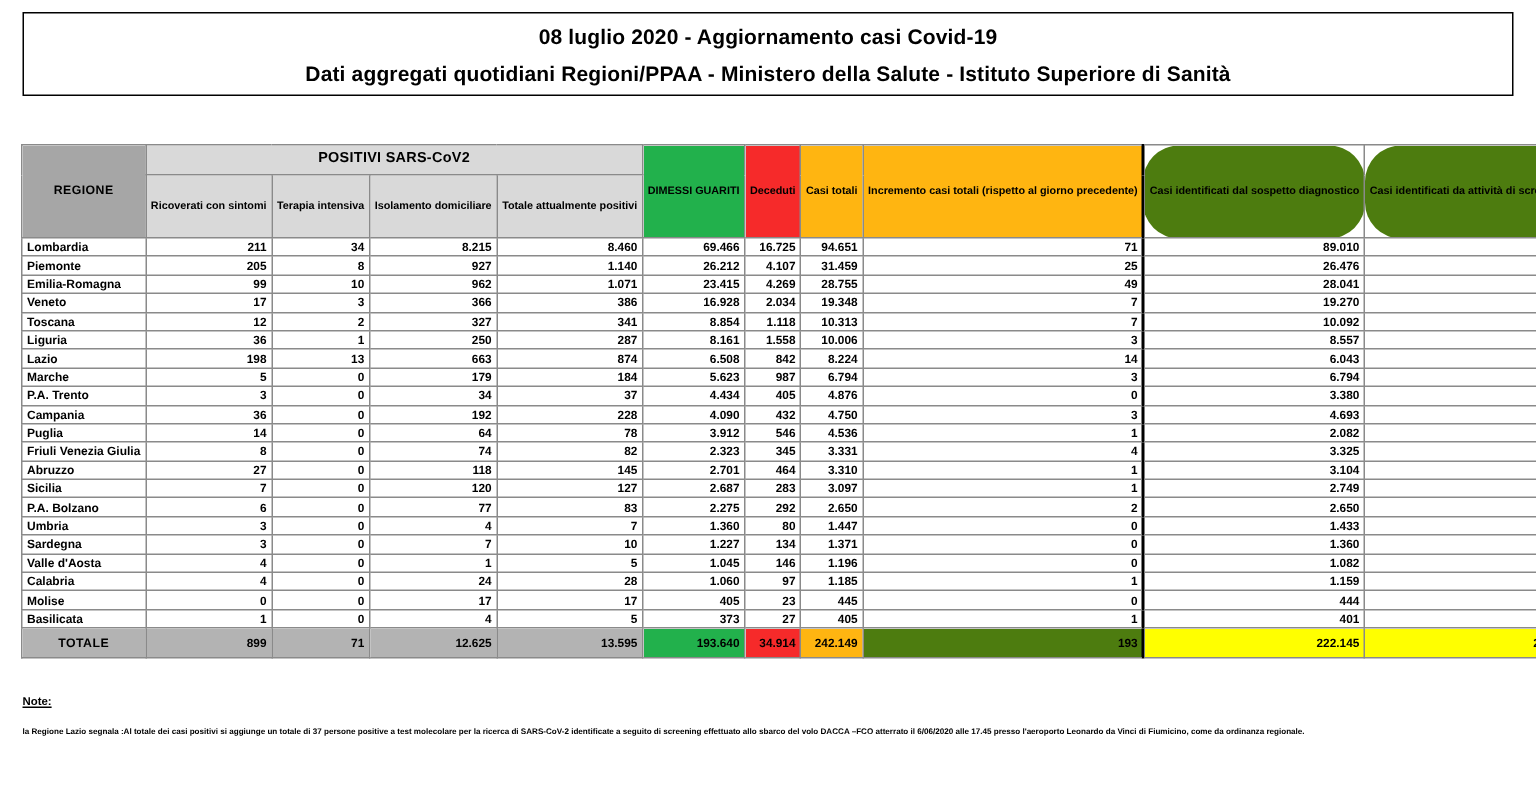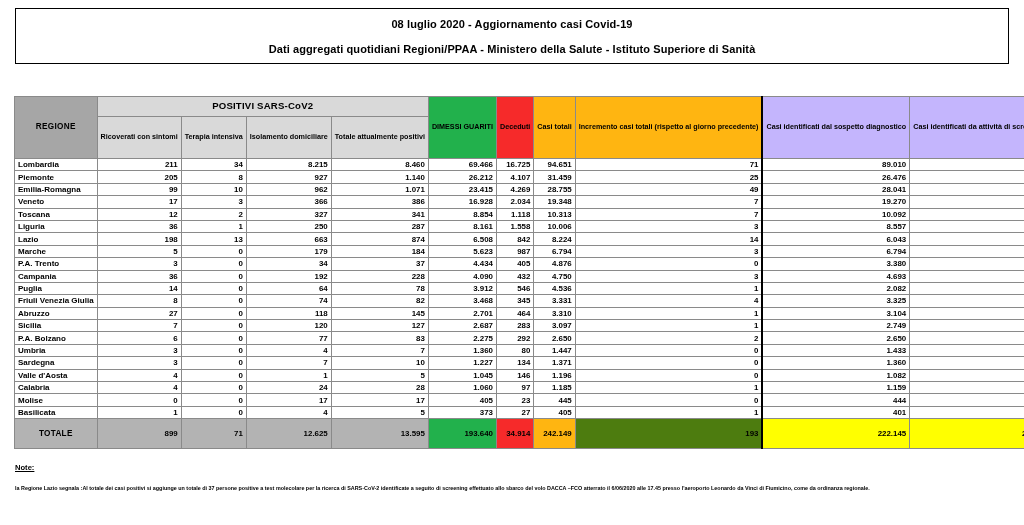--- a/index.html
+++ b/index.html
@@ -23,21 +23,21 @@
     width: 994px;
     height: 56px;
     border: 1px solid #000000;
     box-sizing: border-box;
     display: flex;
     flex-direction: column;
     align-items: center;
     justify-content: center;
   }
   .title-line {
-    font-size: 11px;
+    font-size: 14px;
     font-weight: bold;
     letter-spacing: 0.1px;
     line-height: 14px;
   }
   .title-line.first { margin-bottom: 11px; }
 
   
   #data-table {
     position: absolute;
     left: 14px;
@@ -72,41 +72,41 @@
   .hdr-region {
     font-size: 8.2px;
     letter-spacing: 0.3px;
     background: #a6a6a6;
   }
   .hdr-pos { background: #d9d9d9; }
   .hdr-dim { background: #22b14c; }
   .hdr-dec { background: #f62a2a; }
   .hdr-casi { background: #ffb511; }
   .hdr-incr { background: #ffb511; }
-  .hdr-yellow { background: #c4b5fd; }
+  .hdr-yellow { background: #4d7c0f; border-radius: 24px; }
 
   
   .c-region {
     text-align: left;
     background: #ffffff;
     font-size: 8px;
     padding-left: 3px;
     margin-top: 16px;
   }
   .c-num {
     text-align: right;
     background: #ffffff;
     padding-right: 3px;
     font-size: 7.9px;
   }
   tbody tr { height: 12.4px; }
 
   
   .tot td {
-    height: 30px;
+    height: 20px;
     border: 1px solid #000000;
   }
   .t-grey { background: #b3b3b3; margin-top: 16px; }
   .t-label {
     background: #b3b3b3;
     text-align: center;
     font-size: 8.2px;
     letter-spacing: 0.3px;
   }
   .t-dim { background: #22b14c; }
@@ -320,21 +320,21 @@
         <td class="c-num sep-right">1</td>
         <td class="c-num">2.082</td>
         <td class="c-num">2.454</td>
       </tr>
       <tr>
         <td class="c-region">Friuli Venezia Giulia</td>
         <td class="c-num">8</td>
         <td class="c-num">0</td>
         <td class="c-num">74</td>
         <td class="c-num">82</td>
-        <td class="c-num">3.468</td>
+        <td class="c-num">2.323</td>
         <td class="c-num">345</td>
         <td class="c-num">3.331</td>
         <td class="c-num sep-right">4</td>
         <td class="c-num">3.325</td>
         <td class="c-num">6</td>
       </tr>
       <tr>
         <td class="c-region">Abruzzo</td>
         <td class="c-num">27</td>
         <td class="c-num">0</td>

